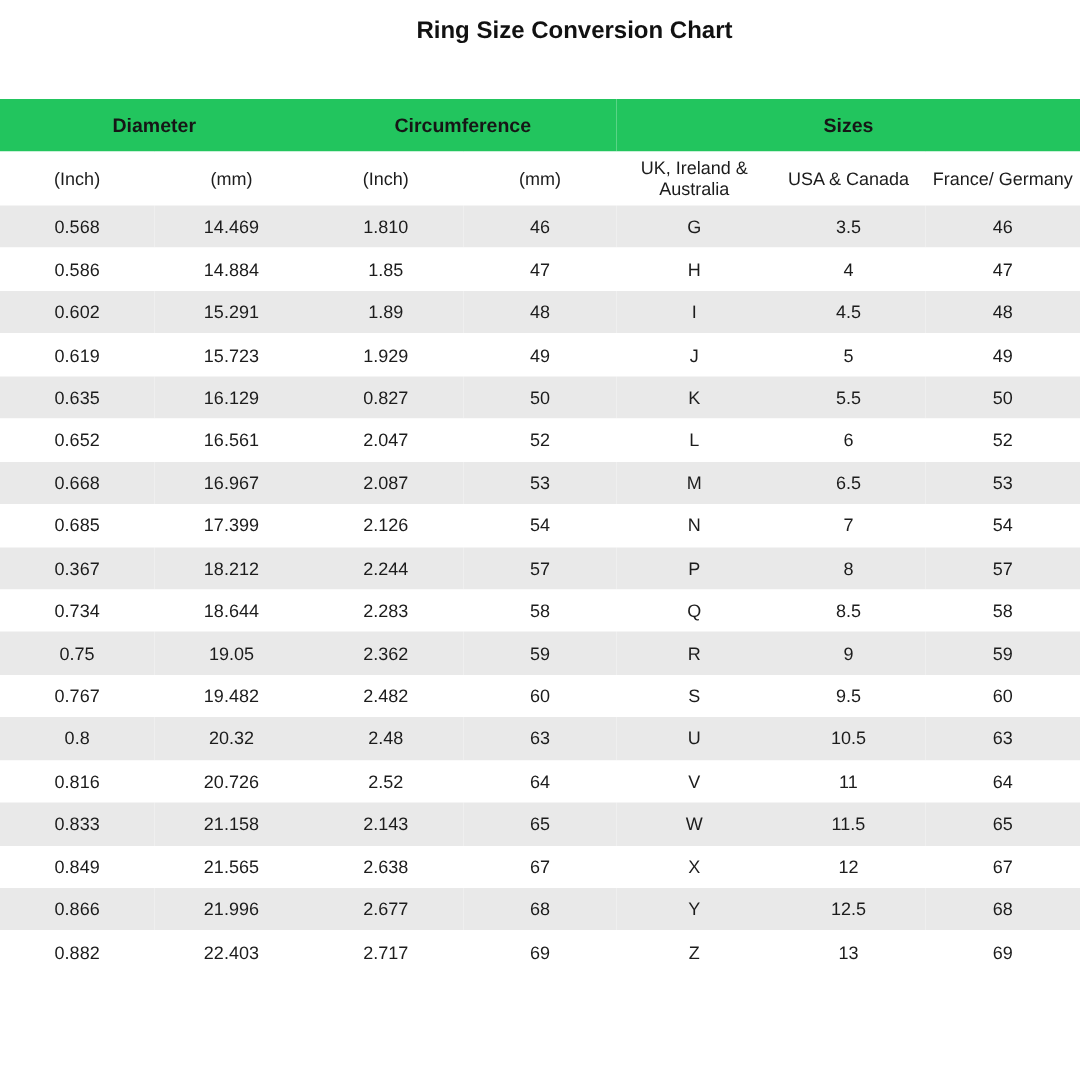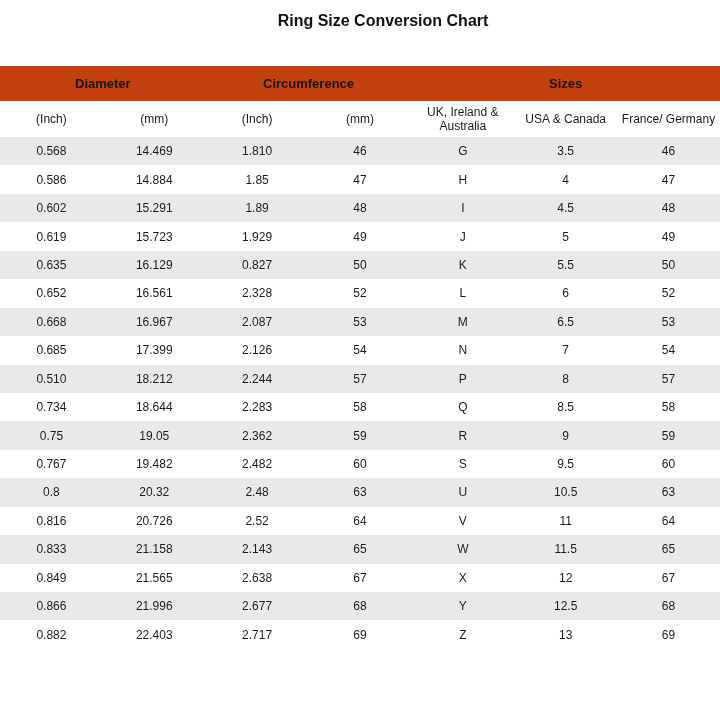--- a/index.html
+++ b/index.html
@@ -35,21 +35,21 @@
     border-collapse: collapse;
     table-layout: fixed;
   }
   table.conversion th,
   table.conversion td {
     text-align: center;
     vertical-align: middle;
     padding: 0 2px;
   }
   tr.group-row th {
-    background: #c2410c;
+    background: #22c55e;
     height: 35px;
     font-size: 13px;
     font-weight: bold;
     color: #161616;
   }
   tr.col-row th {
     background: #ffffff;
     height: 36px;
     font-size: 12px;
     font-weight: normal;
@@ -144,21 +144,21 @@
           <td>16.129</td>
           <td>0.827</td>
           <td>50</td>
           <td>K</td>
           <td>5.5</td>
           <td>50</td>
         </tr>
         <tr>
           <td>0.652</td>
           <td>16.561</td>
-          <td>2.328</td>
+          <td>2.047</td>
           <td>52</td>
           <td>L</td>
           <td>6</td>
           <td>52</td>
         </tr>
         <tr>
           <td>0.668</td>
           <td>16.967</td>
           <td>2.087</td>
           <td>53</td>
@@ -169,21 +169,21 @@
         <tr>
           <td>0.685</td>
           <td>17.399</td>
           <td>2.126</td>
           <td>54</td>
           <td>N</td>
           <td>7</td>
           <td>54</td>
         </tr>
         <tr>
-          <td>0.510</td>
+          <td>0.367</td>
           <td>18.212</td>
           <td>2.244</td>
           <td>57</td>
           <td>P</td>
           <td>8</td>
           <td>57</td>
         </tr>
         <tr>
           <td>0.734</td>
           <td>18.644</td>

